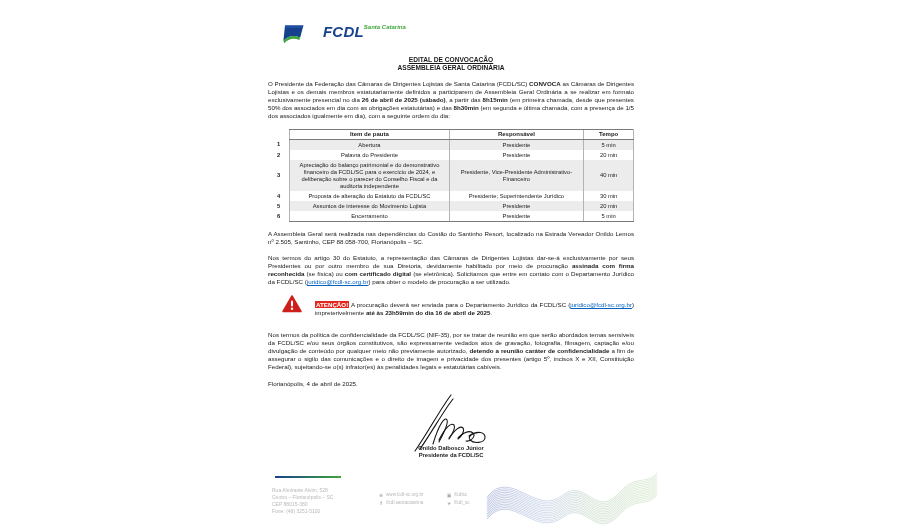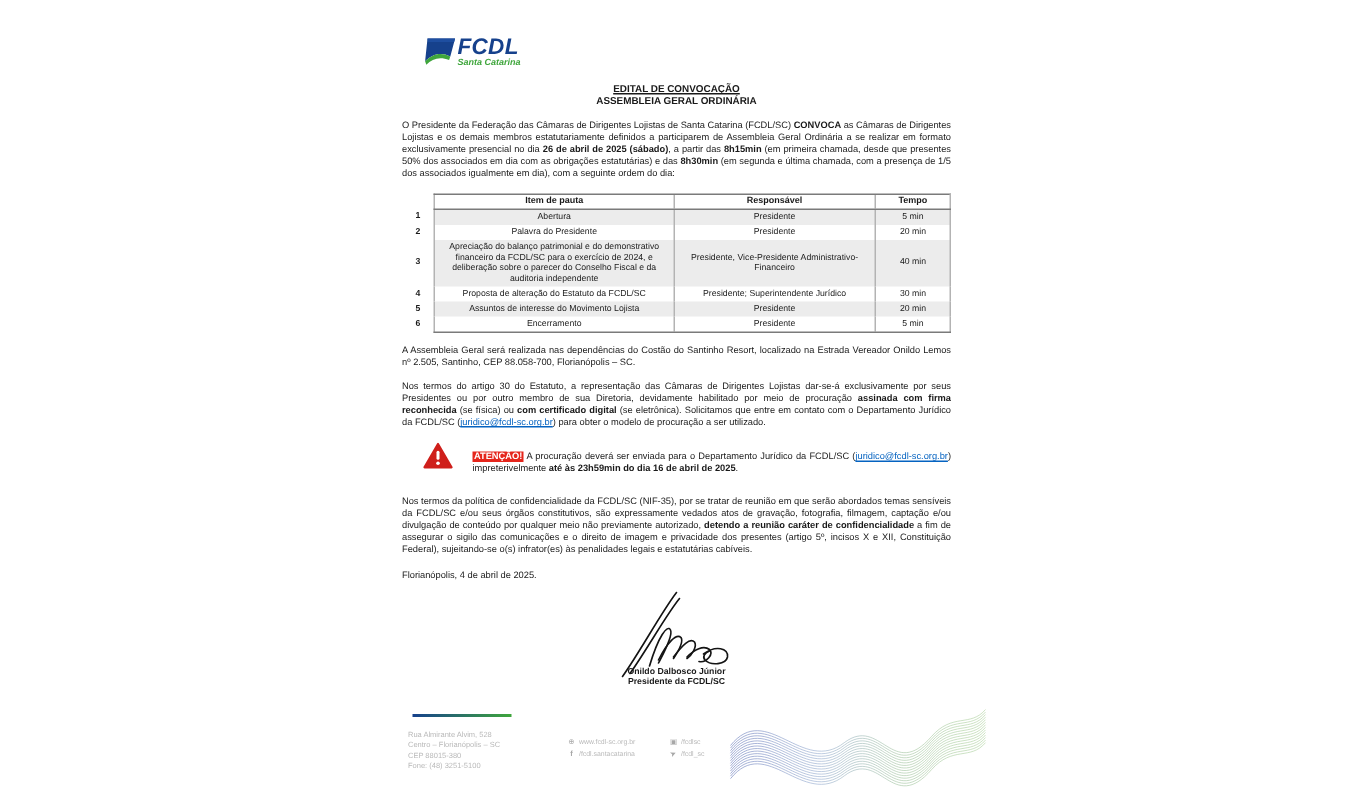--- a/index.html
+++ b/index.html
@@ -3,21 +3,21 @@
 <meta charset="utf-8">
 <style>
   html,body{margin:0;padding:0;background:#ffffff;}
   .canvas{position:relative;width:900px;height:530px;background:#ffffff;overflow:hidden;
           font-family:"Liberation Sans",sans-serif;color:#1a1a1a;}
   .doc{position:absolute;left:268px;top:24px;width:366px;}
 
   
   .logo-row{height:30px;margin-left:13px;display:flex;align-items:flex-start;}
   .logo-flag{width:24px;height:24px;}
-  .logo-text{margin-left:0;display:flex;flex-direction:column;}
+  .logo-text{margin-left:18px;display:flex;flex-direction:row;}
   .logo-brand{font-size:15px;font-weight:bold;font-style:italic;color:#16418c;line-height:15px;letter-spacing:0.2px;}
   .logo-region{font-size:6px;font-style:italic;font-weight:bold;color:#3fa63c;line-height:7px;}
 
   
   .title-block{text-align:center;margin-top:2px;}
   .title-l1{font-size:6.6px;font-weight:bold;text-decoration:underline;line-height:8px;}
   .title-l2{font-size:6.6px;font-weight:bold;line-height:8px;}
 
   
   .para{font-size:6.2px;line-height:8px;text-align:justify;margin:8px 0 0 0;}

